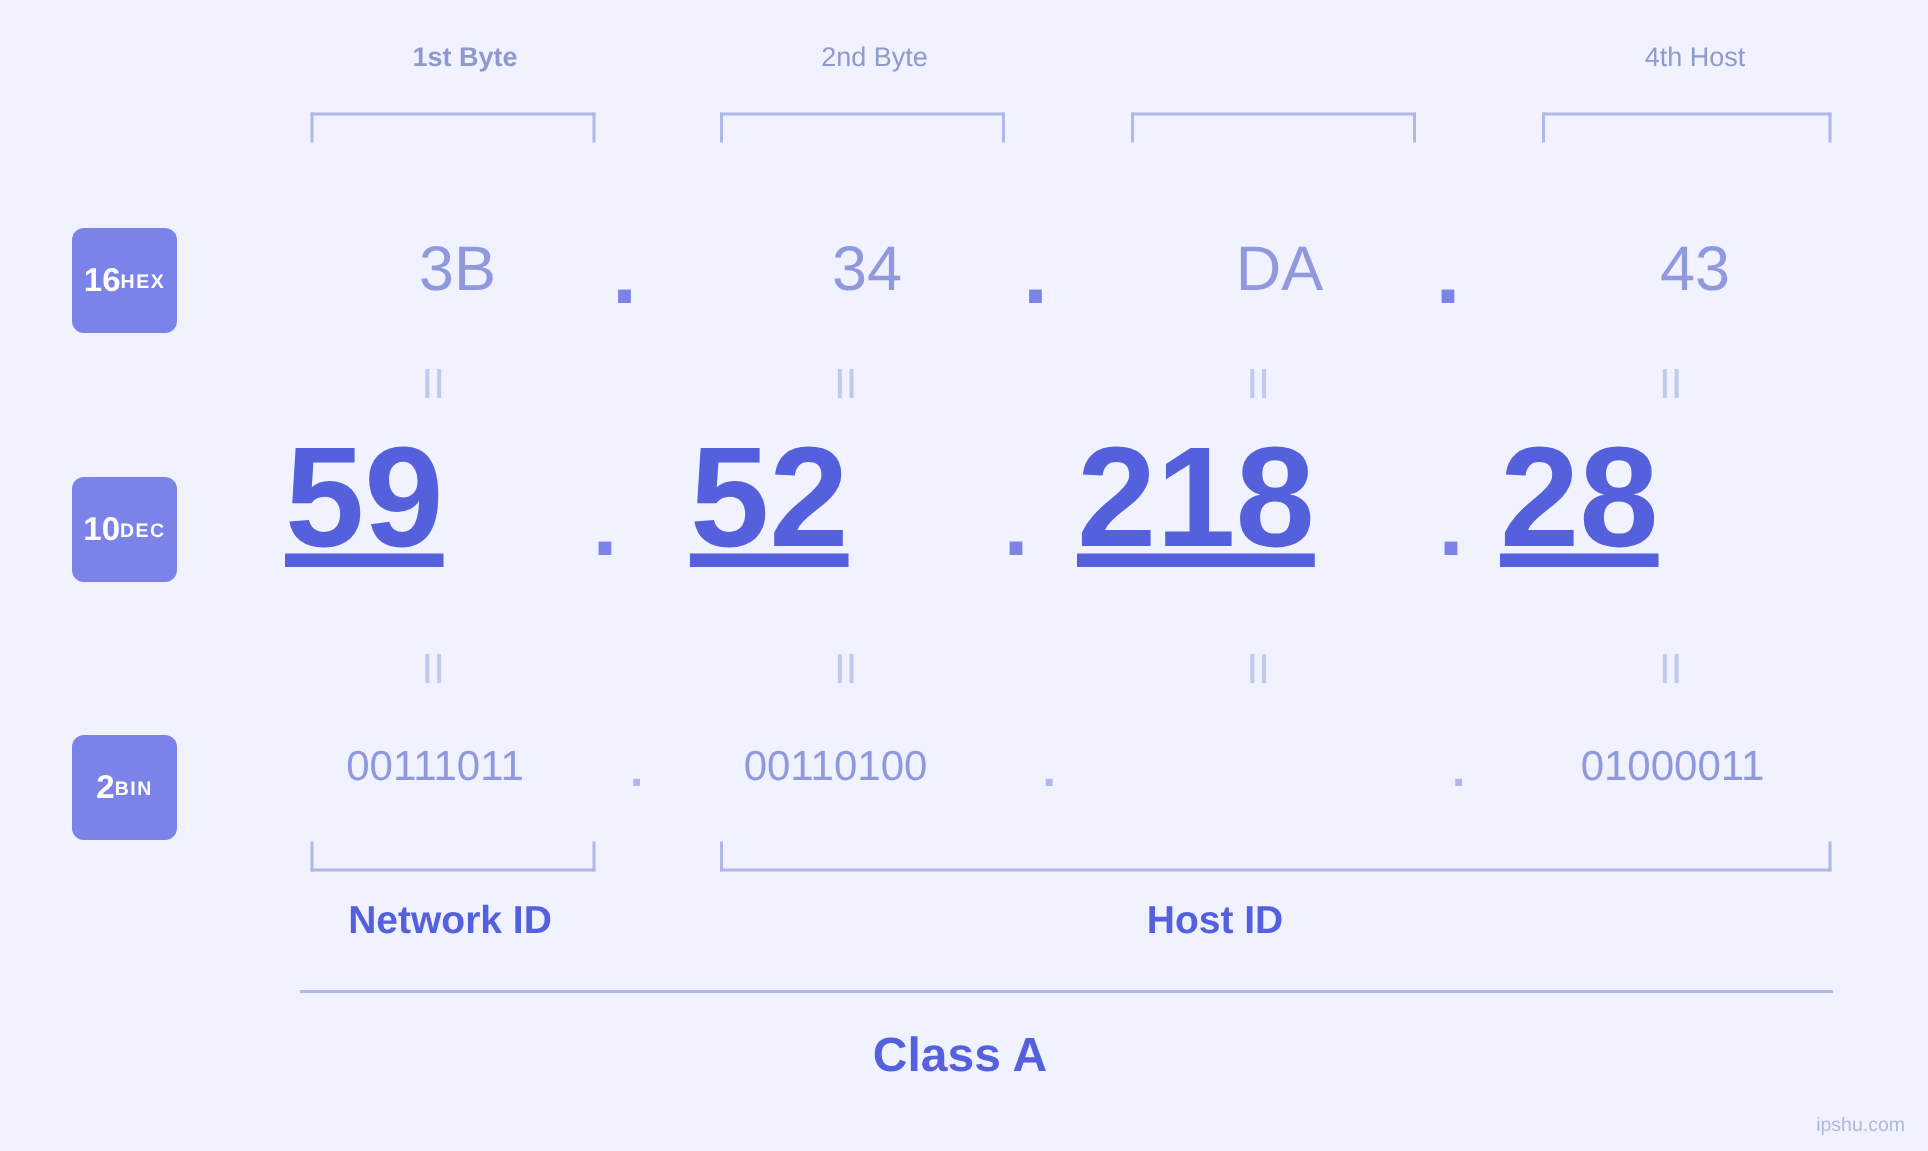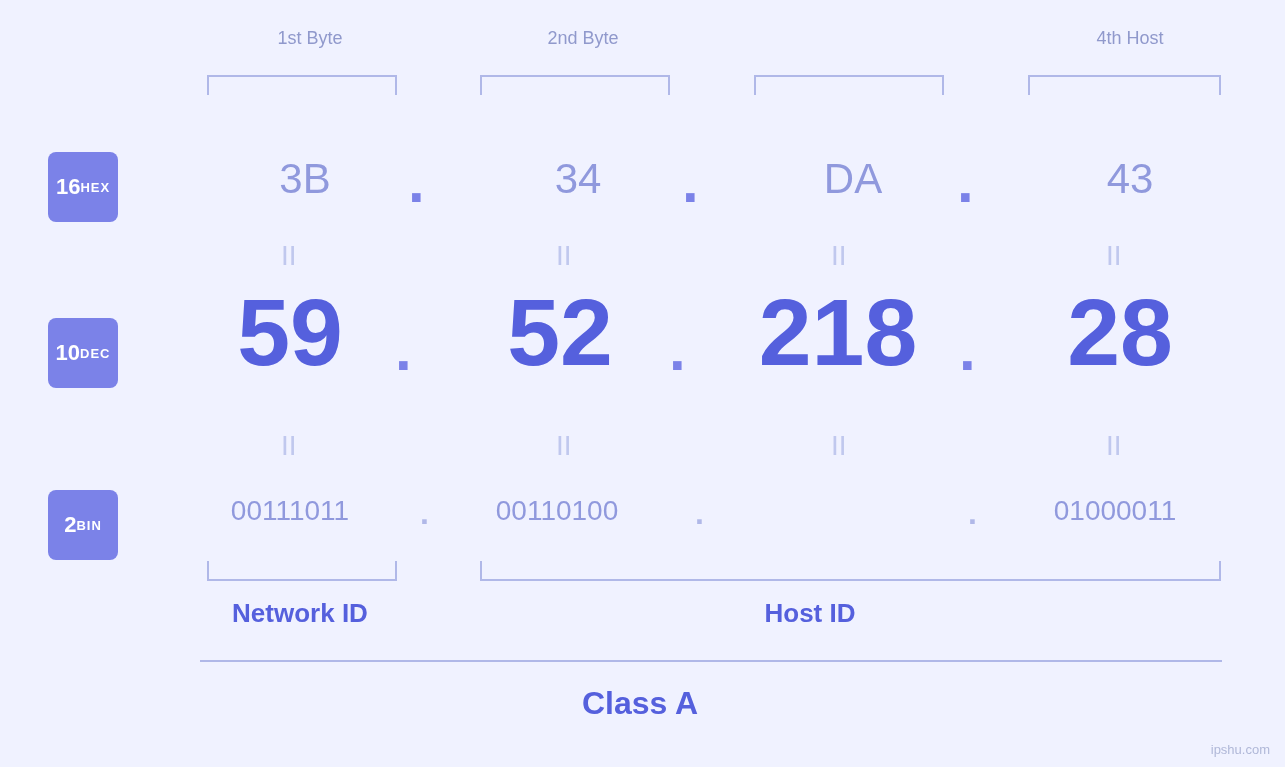--- a/index.html
+++ b/index.html
@@ -92,22 +92,22 @@
       font-size: 42px;
       text-align: center;
     }
 
     
     .dec-value {
       position: absolute;
       color: #5560dd;
       font-size: 95px;
       font-weight: bold;
-      text-align: center;
       line-height: 1;
+      text-decoration: underline;
     }
 
     
     .bin-value {
       position: absolute;
       color: #9099dd;
       font-size: 28px;
       text-align: center;
     }
 
@@ -148,21 +148,21 @@
     .hline {
       position: absolute;
       border-bottom: 2px solid #b0b8e8;
     }
   </style>
 </head>
 <body>
 
 <div class="container">
 
-  <div class="byte-label" style="left:210px;top:28px;width:200px;">1st Byte</div>
+  <div class="byte-label" style="left:210px;top:28px;width:200px;font-weight:bold;">1st Byte</div>
   <div class="byte-label" style="left:483px;top:28px;width:200px;">2nd Byte</div>
   <div class="byte-label" style="left:1030px;top:28px;width:200px;">4th Host</div>
 
   <div class="bracket" style="left:207px;top:75px;width:190px;height:20px;"></div>
   <div class="bracket" style="left:480px;top:75px;width:190px;height:20px;"></div>
   <div class="bracket" style="left:754px;top:75px;width:190px;height:20px;"></div>
   <div class="bracket" style="left:1028px;top:75px;width:193px;height:20px;"></div>
 
   <div class="badge" style="left:48px;top:152px;">
     <span class="badge-number">16</span>

